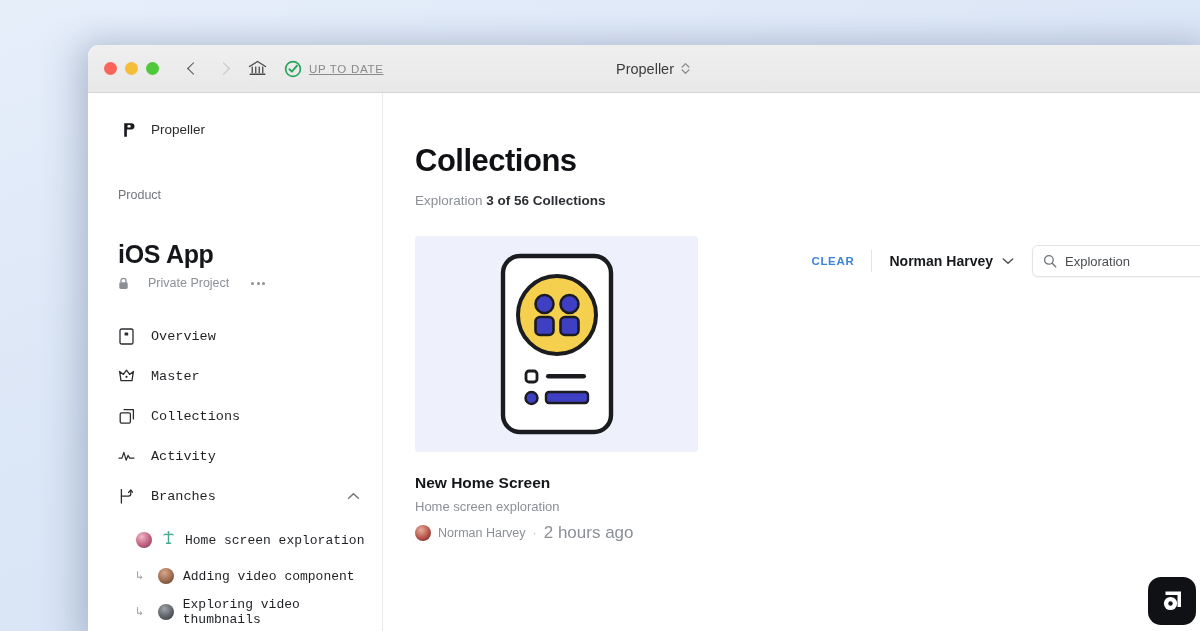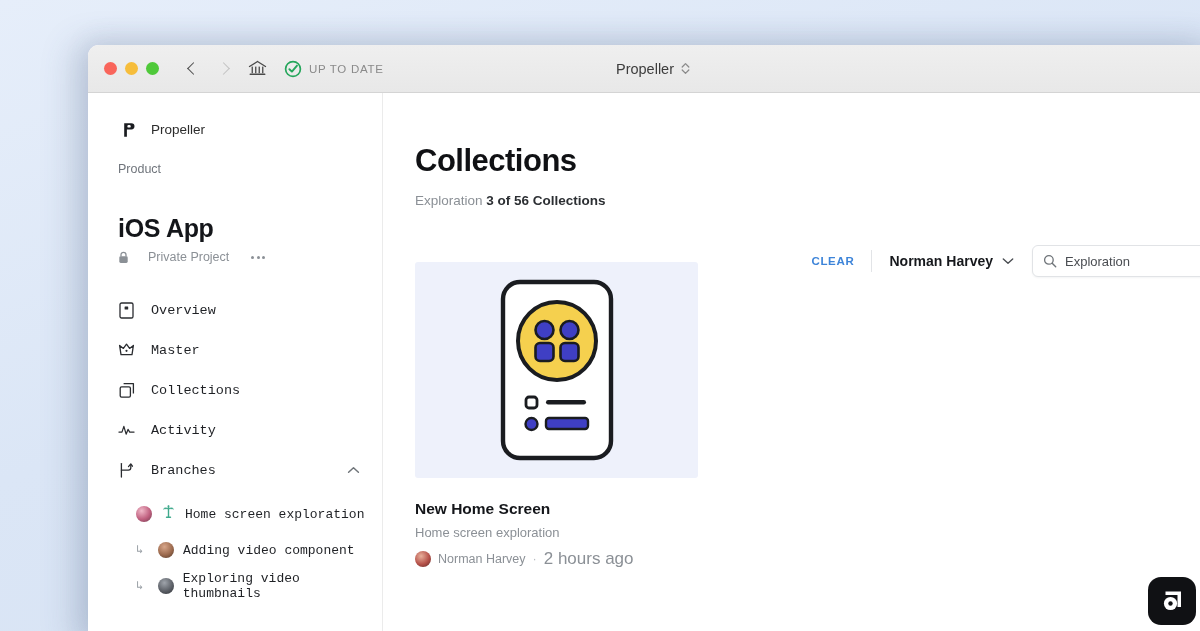--- a/index.html
+++ b/index.html
@@ -38,21 +38,21 @@
 
   .navbtns { display: flex; align-items: center; gap: 4px; margin-left: 21px; }
   .navbtn { width: 26px; height: 26px; display: flex; align-items: center; justify-content: center; }
   .chev { width: 9px; height: 9px; border-left: 1.8px solid #4a4a4a; border-bottom: 1.8px solid #4a4a4a; }
   .chev.left  { transform: rotate(45deg); }
   .chev.right { transform: rotate(-135deg); border-color: #c2c2c2; }
 
   .homebtn { margin-left: 12px; display: flex; align-items: center; }
   .statuswrap { display: flex; align-items: center; gap: 7px; margin-left: 17px; }
   .status-text {
-    font-size: 11.5px; letter-spacing: .7px; color: #8a8a8a; font-weight: 400;
+    font-size: 11.5px; letter-spacing: .7px; color: #8a8a8a; font-weight: 400; text-decoration: underline;
   }
   .title-center {
     position: absolute; left: 0; right: 0; top: 0; bottom: 0;
     display: flex; align-items: center; justify-content: center;
     gap: 7px; pointer-events: none;
   }
   .title-center .t { font-size: 14.5px; color: #3c3c3c; }
   .updown { display: flex; flex-direction: column; gap: 2px; align-items: center; }
 
   
@@ -67,21 +67,21 @@
   }
 
   .org { display: flex; align-items: center; gap: 12px; padding: 26px 0 0 30px; }
   .org-logo {
     width: 21px; height: 21px; border-radius: 4px; background: #fff;
     display: flex; align-items: center; justify-content: center;
   }
   .org-name { font-size: 13.5px; color: #2c2c2c; }
 
   .project { padding: 22px 0 0 30px; }
-  .proj-kicker { font-size: 12.5px; color: #70757c; margin-bottom: 4px; }
+  .proj-kicker { font-size: 12.5px; color: #70757c; margin-bottom: 4px; margin-top: 26px; }
   .proj-title { font-size: 25px; font-weight: 700; color: #14161a; letter-spacing: -.3px; margin-top: 38px; }
   .proj-meta { display: flex; align-items: center; gap: 19px; margin-top: 7px; }
   .proj-privacy { font-size: 12.5px; color: #8b9096; }
   .dots { display: flex; gap: 2.5px; margin-left: 3px; }
   .dots i { width: 3px; height: 3px; border-radius: 50%; background: #8b9096; display: block; }
 
   .nav { margin-top: 26px; font-family: Liberation Mono, monospace; }
   .nav-item {
     display: flex; align-items: center; gap: 16px;
     height: 40px; padding-left: 30px; padding-right: 22px;
@@ -133,21 +133,21 @@
   .search-box {
     width: 186px; height: 32px;
     border: 1px solid #e1e3e6; border-radius: 6px;
     display: flex; align-items: center; gap: 8px;
     padding: 0 10px; background: #fff;
     box-shadow: 0 1px 2px rgba(20,30,50,.05);
   }
   .search-val { font-size: 13px; color: #4a4d52; }
 
   .cards { margin-top: 28px; display: flex; gap: 26px; }
-  .card { width: 242px; cursor: pointer; margin-top: 26px; }
+  .card { width: 242px; cursor: pointer; }
   .thumb {
     width: 283px; height: 216px;
     background: #eef1fb; border-radius: 3px;
     display: flex; align-items: center; justify-content: center;
   }
   .card-title { margin-top: 22px; font-size: 15.5px; font-weight: 700; color: #14161a; }
   .card-sub { margin-top: 7px; font-size: 13px; color: #8b9096; }
   .card-meta { margin-top: 9px; display: flex; align-items: center; gap: 7px; }
   .card-meta .au { font-size: 12.5px; color: #8b9096; }
   .card-meta .dot { color: #b9bdc2; font-size: 12.5px; }

